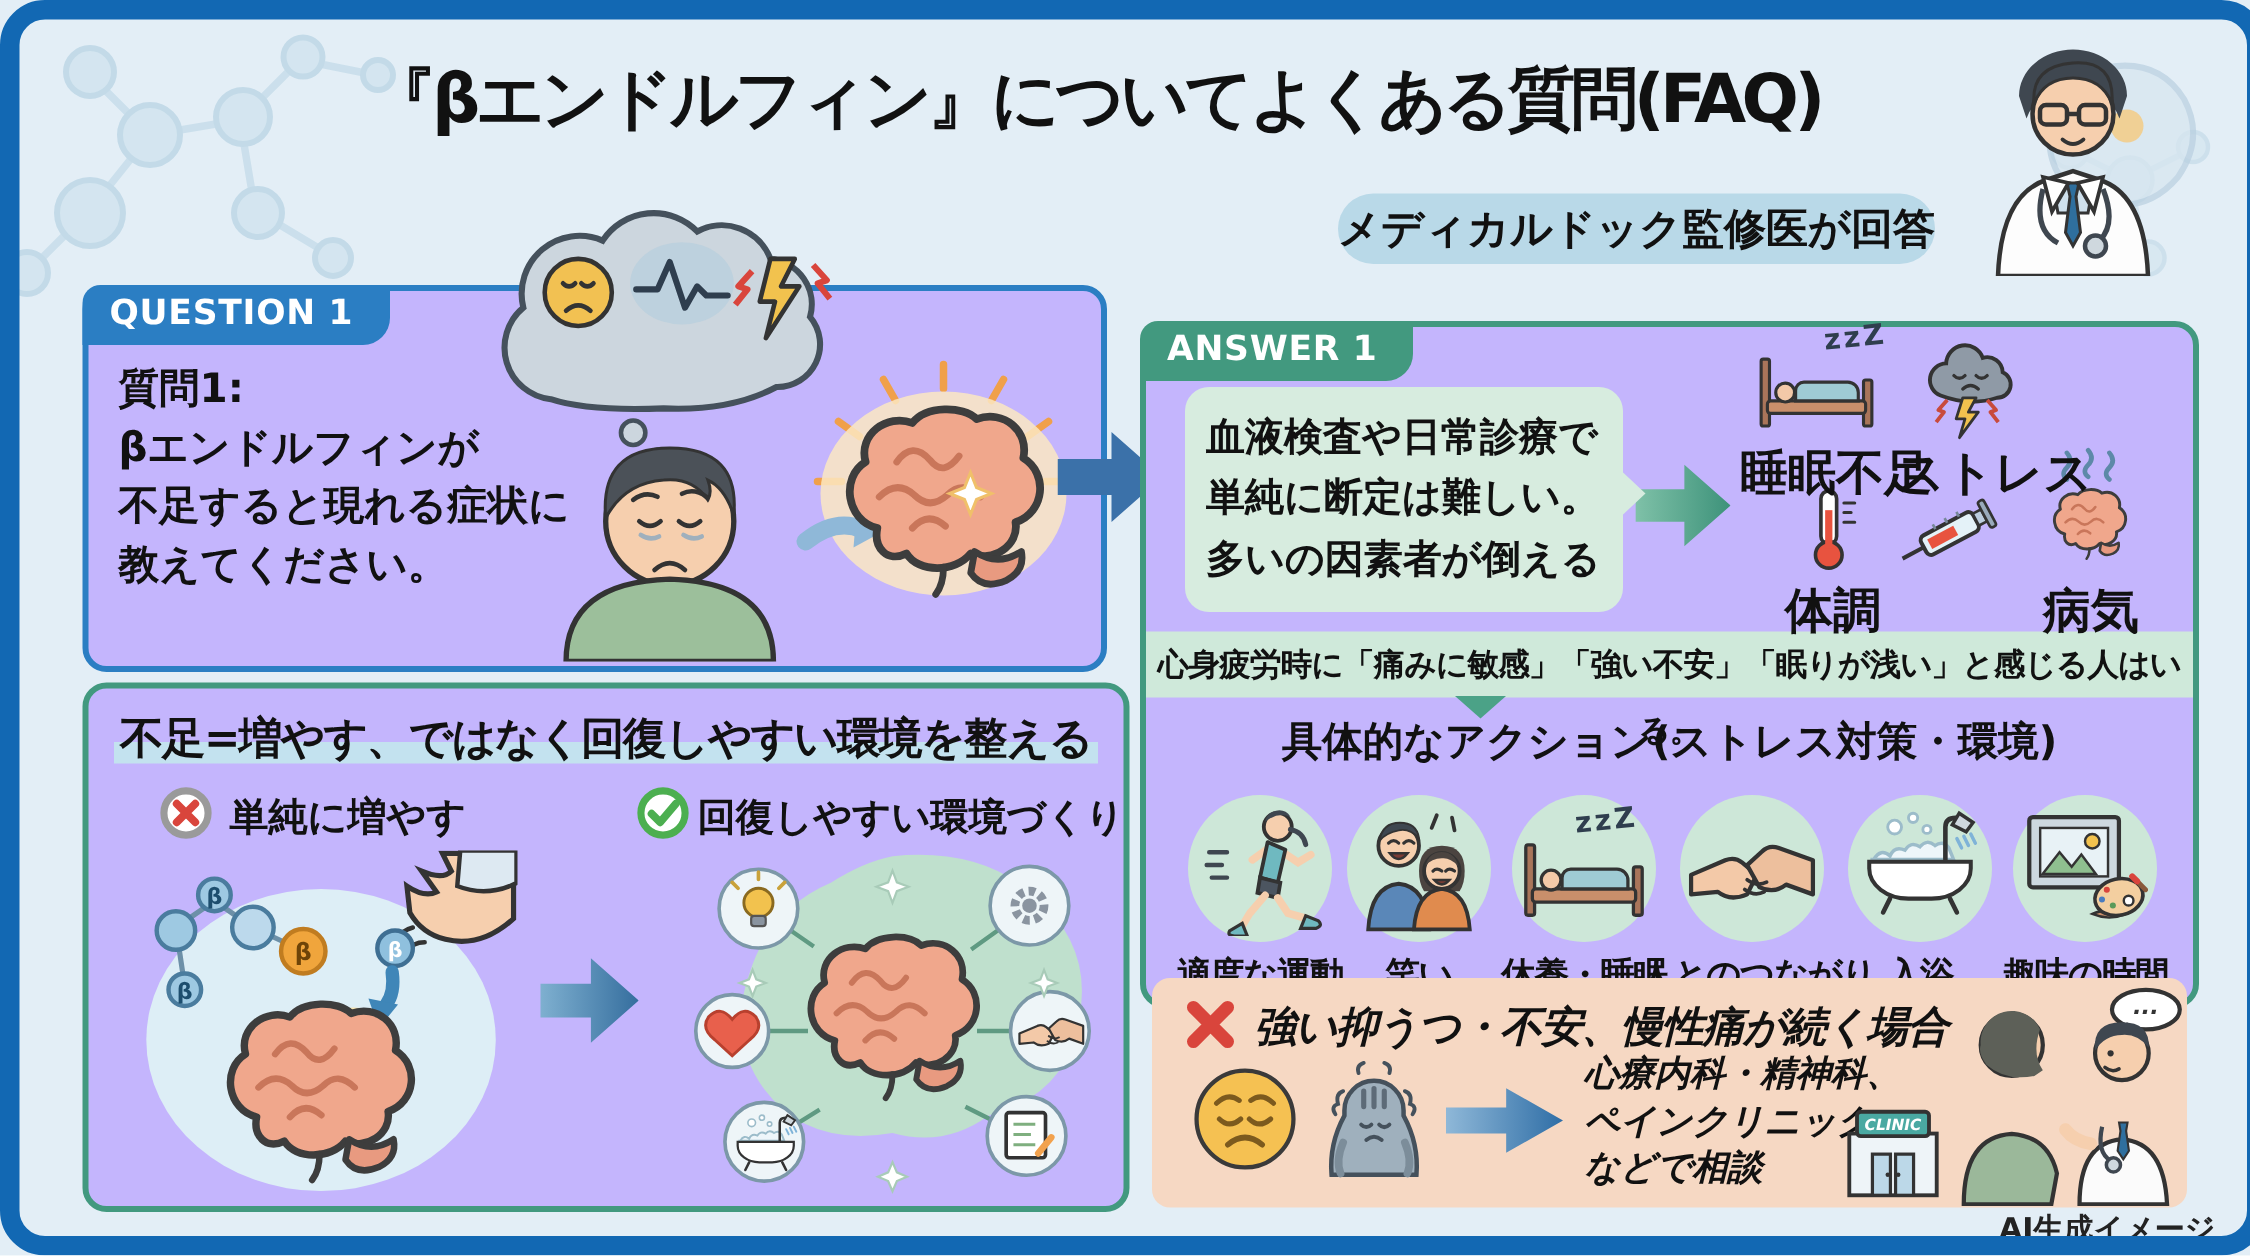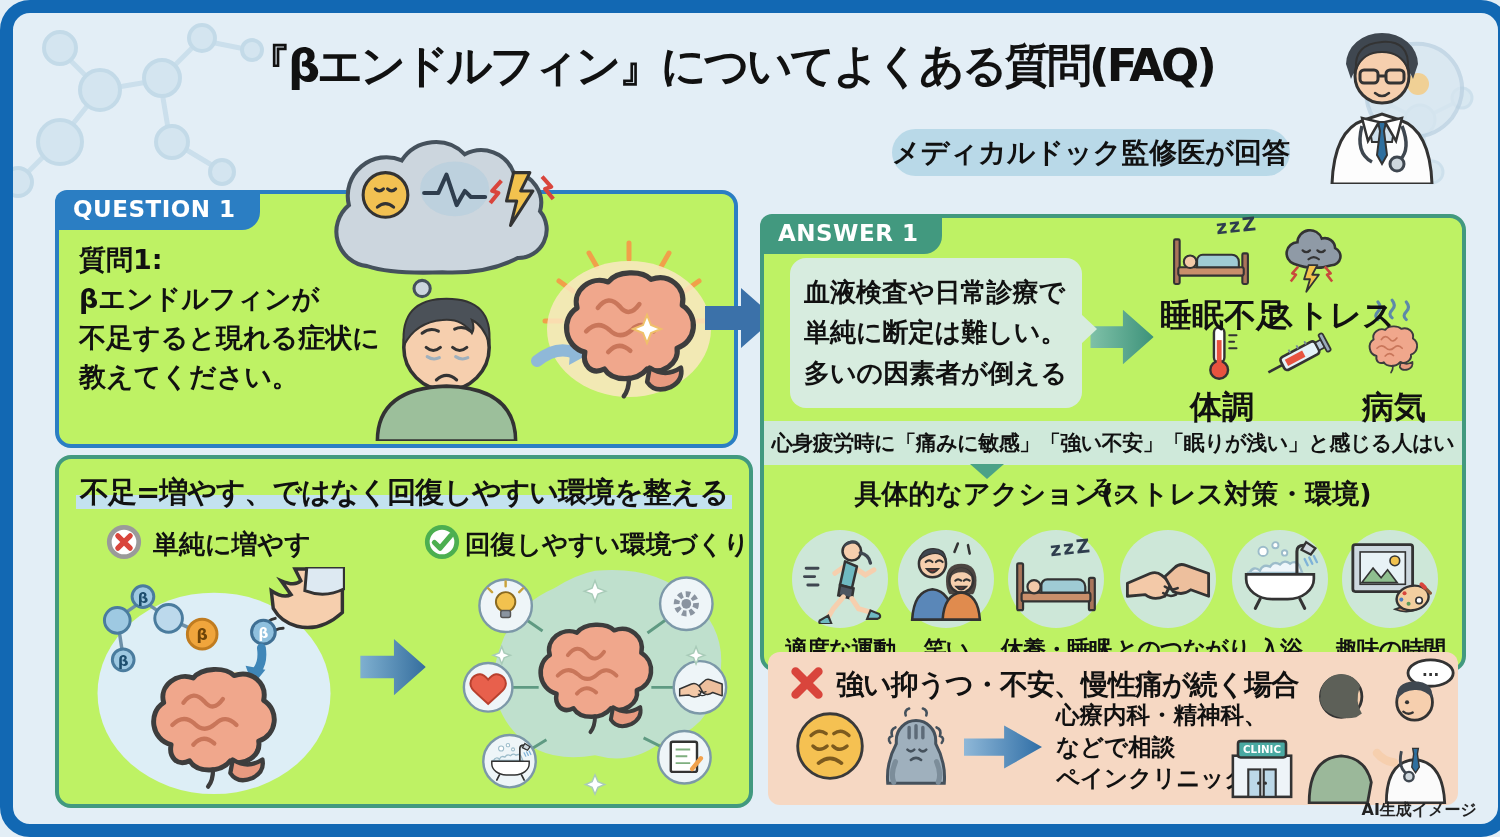--- a/index.html
+++ b/index.html
@@ -1,21 +1,21 @@
 <!DOCTYPE html>
 <html><head>
 <meta charset="utf-8">
 <style>
   html,body{margin:0;padding:0;background:#fff;}
   #stage{position:relative;width:1500px;height:837px;background:#e3eef6;overflow:hidden;
          font-family:"DejaVu Sans","Liberation Sans",sans-serif;color:#111;padding-left:11px;}
   #frame-border{position:absolute;inset:0;border:13px solid #1268b3;border-radius:30px;
                 pointer-events:none;z-index:40;}
   .abs{position:absolute;}
-  .box{position:absolute;background:#bef264;border-radius:16px;z-index:10;}
+  .box{position:absolute;background:#c4b5fd;border-radius:16px;z-index:10;}
   .q-border{border:4px solid #2b7ec3;}
   .a-border{border:4px solid #42997f;}
   .corner-badge{position:absolute;top:-4px;left:-4px;color:#fff;font-weight:800;font-size:23px;
                 padding:6px 24px 8px 18px;border-radius:12px 0 18px 0;letter-spacing:.5px;z-index:12;}
   .badge-blue{background:#2b7ec3;}
   .badge-teal{background:#42997f;}
   #title{position:absolute;left:100px;top:36px;width:1260px;text-align:center;font-size:45px;
          font-weight:900;letter-spacing:-3px;z-index:10;}
   #reviewer-badge{position:absolute;left:892px;top:129px;width:398px;height:47px;background:#b9d9e8;
                   border-radius:26px;text-align:center;line-height:47px;font-size:28px;font-weight:800;z-index:10;}
@@ -34,24 +34,24 @@
               border-right:17px solid transparent;border-top:15px solid #4ba287;z-index:3;}
   .actions-heading{position:absolute;left:0;right:0;top:258px;text-align:center;font-size:27px;font-weight:900;}
   .action-circle{position:absolute;top:312px;width:96px;height:98px;border-radius:50%;background:#cde7d8;z-index:2;}
   .action-label{position:absolute;top:416px;width:150px;text-align:center;font-size:23px;font-weight:800;
                 white-space:nowrap;letter-spacing:-1px;}
   .env-heading{position:absolute;left:0;right:0;top:14px;text-align:center;font-size:29px;font-weight:900;
                letter-spacing:-1px;}
   .hl{background:linear-gradient(transparent 58%, #c3e2ef 58%);padding:0 4px;margin-top:13px;}
   .env-label{position:absolute;font-size:26px;font-weight:800;white-space:nowrap;}
   #caution-box{position:absolute;left:768px;top:652px;width:690px;height:153px;background:#f6d8c3;
-               border-radius:12px;z-index:10;}
+               border-radius:12px;z-index:10;font-style:italic;}
   .caution-heading{position:absolute;left:68px;top:14px;font-size:28px;font-weight:900;letter-spacing:-1px;}
   .advice{position:absolute;left:288px;top:48px;font-size:23.5px;font-weight:800;line-height:1.35;}
-  #watermark{position:absolute;right:34px;bottom:16px;font-size:16px;font-weight:700;color:#222;z-index:12;}
+  #watermark{position:absolute;right:34px;bottom:4px;font-size:20px;font-weight:700;color:#222;z-index:12;}
   svg{display:block;}
 </style>
 </head>
 <body>
 
 <div id="stage">
 
   <svg width="0" height="0" style="position:absolute">
     <defs>
       <symbol id="sym-brain" viewBox="0 0 120 104">
@@ -439,22 +439,22 @@
           <linearGradient id="bg3" x1="0" y1="0" x2="1" y2="0">
         <stop offset="0" stop-color="#8fb8d8"></stop>
             <stop offset="1" stop-color="#2f6ea6"></stop>
           </linearGradient>
         </defs>
       <use href="#sym-arrow" fill="url(#bg3)"></use>
     </svg>
 
     <div class="advice">
       <div>心療内科・精神科、</div>
+      <div>ペインクリニック</div>
       <div>などで相談</div>
-      <div>ペインクリニック</div>
     </div>
 
     <svg class="abs" style="left:458px;top:78px" width="72" height="72" viewBox="0 0 84 84">
       <rect x="8" y="30" width="68" height="48" fill="#eef4f8" stroke="#333" stroke-width="3"></rect>
       <rect x="14" y="13" width="56" height="19" rx="3" fill="#4aa9a2" stroke="#333" stroke-width="3"></rect>
       <text x="42" y="27" text-anchor="middle" font-size="12" font-weight="bold" fill="#fff">CLINIC</text>
       <rect x="26" y="46" width="14" height="32" fill="#bcd8e8" stroke="#333" stroke-width="2.5"></rect>
       <rect x="44" y="46" width="14" height="32" fill="#bcd8e8" stroke="#333" stroke-width="2.5"></rect>
       <circle cx="38" cy="62" r="1.8" fill="#333"></circle>
         <circle cx="46" cy="62" r="1.8" fill="#333"></circle>

